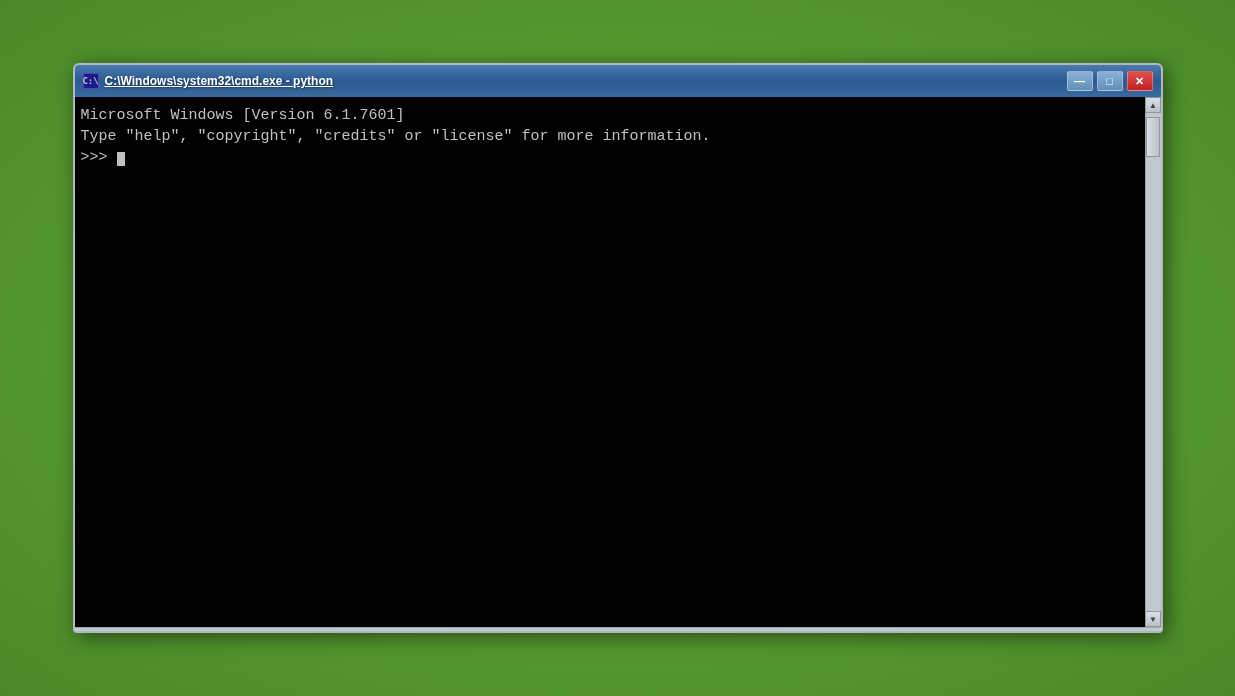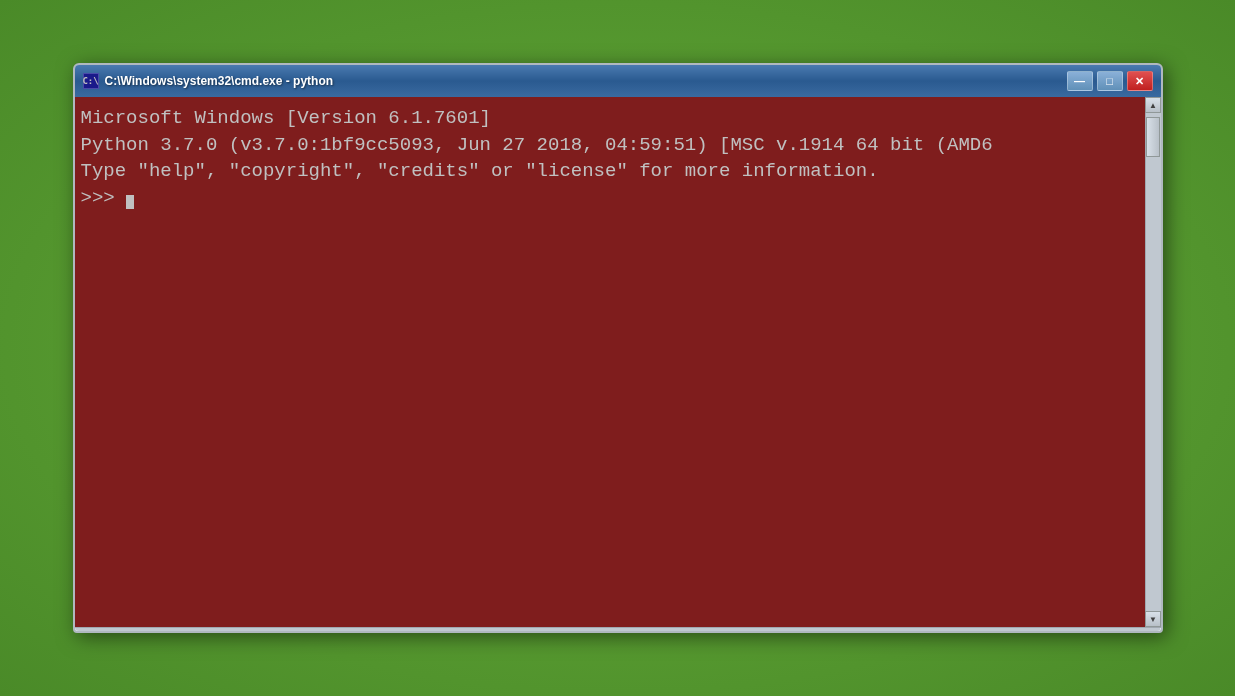--- a/index.html
+++ b/index.html
@@ -57,20 +57,21 @@
       font-weight: bold;
       flex-shrink: 0;
     }
 
     .title-text {
       color: white;
       font-size: 12px;
       font-weight: bold;
       text-shadow: 1px 1px 2px rgba(0,0,0,0.5);
       font-family: "Segoe UI", Arial, sans-serif;
+      text-decoration: underline;
     }
 
     .title-bar-buttons {
       display: flex;
       gap: 4px;
     }
 
     .title-btn {
       width: 26px;
       height: 20px;
@@ -98,25 +99,25 @@
     }
 
     .window-content {
       display: flex;
       flex: 1;
       overflow: hidden;
     }
 
     .terminal {
       flex: 1;
-      background: #7f1d1d;
+      background: #000000;
       padding: 8px 6px;
       overflow: hidden;
       font-family: "Lucida Console", "Courier New", monospace;
-      font-size: 19px;
+      font-size: 15px;
       color: #c0c0c0;
       line-height: 1.4;
     }
 
     .terminal-line {
       white-space: pre;
       display: block;
     }
 
     .cursor {
@@ -195,21 +196,20 @@
       <div class="title-btn title-btn-minimize">—</div>
       <div class="title-btn title-btn-maximize">□</div>
       <div class="title-btn title-btn-close">✕</div>
     </div>
   </div>
 
   <div class="window-content">
     <div class="terminal">
       <span class="terminal-line">Microsoft Windows [Version 6.1.7601]</span>
       <span class="terminal-line"></span>
-      <span class="terminal-line">Python 3.7.0 (v3.7.0:1bf9cc5093, Jun 27 2018, 04:59:51) [MSC v.1914 64 bit (AMD6</span>
       <span class="terminal-line">Type "help", "copyright", "credits" or "license" for more information.</span>
       <span class="terminal-line"><span>&gt;&gt;&gt; </span><span class="cursor"></span></span>
     </div>
 
     <div class="scrollbar">
       <div class="scrollbar-arrow">▲</div>
       <div class="scrollbar-track">
         <div class="scrollbar-thumb"></div>
       </div>
       <div class="scrollbar-arrow">▼</div>

